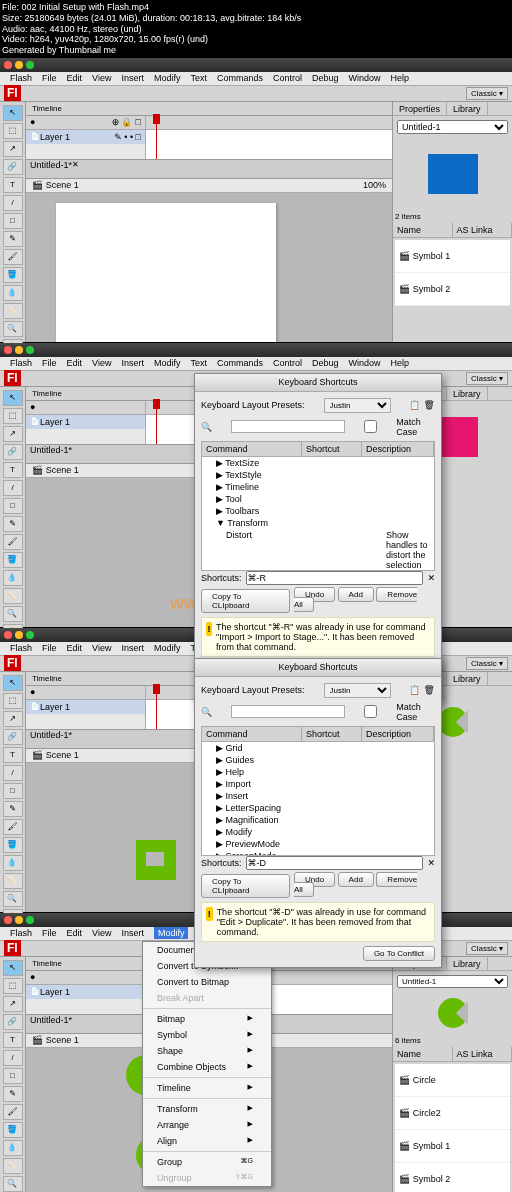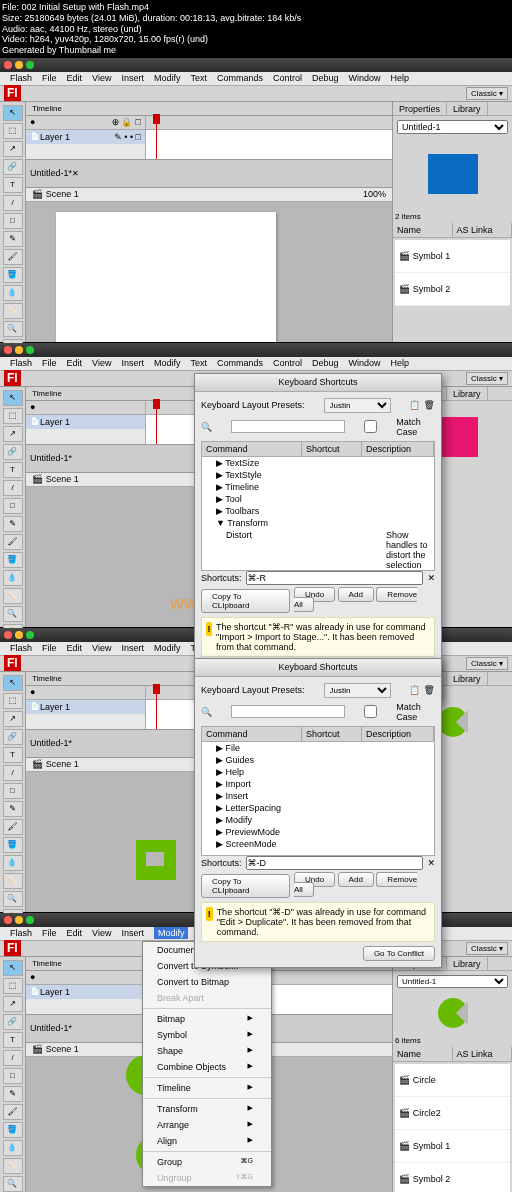--- a/index.html
+++ b/index.html
@@ -23,21 +23,21 @@
 .timeline-hdr{background:#d4d4d4;border-bottom:1px solid #999;height:14px;display:flex;align-items:center;padding:0 6px;font-size:8px}
 .timeline{background:#e8e8e8;height:44px;border-bottom:1px solid #999;display:flex}
 .layers{width:120px;border-right:1px solid #aaa}
 .layer-hdr{height:14px;background:#d4d4d4;border-bottom:1px solid #aaa;display:flex;align-items:center;font-size:7px;padding:0 4px}
 .layer{height:14px;display:flex;align-items:center;padding:0 4px;background:#c8d4e8;font-size:8px}
 .frames{flex:1;position:relative;background:#fff}
 .ruler{height:14px;background:#d4d4d4;border-bottom:1px solid #aaa;position:relative}
 .playhead{position:absolute;left:10px;top:0;width:1px;height:100%;background:#c00}
 .playhead::before{content:'';position:absolute;top:-2px;left:-3px;width:7px;height:10px;background:#c00}
 .canvas-area{flex:1;background:#b8b8b8;position:relative;overflow:hidden}
-.doc-tab{background:#ccc;height:28px;display:flex;align-items:center;padding:0 4px;font-size:8px;border-bottom:1px solid #999}
+.doc-tab{background:#ccc;height:19px;display:flex;padding:0 4px;font-size:8px;border-bottom:1px solid #999}
 .scene-bar{background:#e8e8e8;height:14px;display:flex;align-items:center;padding:0 6px;font-size:8px;border-bottom:1px solid #aaa}
 .scene-bar .zoom{margin-left:auto}
 .stage{background:#fff;margin:10px 30px;width:220px;height:140px;box-shadow:1px 1px 3px rgba(0,0,0,0.3);position:relative}
 .rpanel{width:120px;background:#d4d4d4;border-left:1px solid #999;display:flex;flex-direction:column}
 .rtab{background:#d4d4d4;height:14px;display:flex;font-size:8px;border-bottom:1px solid #aaa}
 .rtab span{padding:2px 6px;border-right:1px solid #aaa}
 .preview{height:60px;margin:6px;display:flex;align-items:center;justify-content:center}
 .preview-sw{width:50px;height:40px}
 .lib-items{font-size:8px;padding:2px}
 .lib-item{height:16px;display:flex;align-items:center;padding:16px 4px;background:#fff;border-bottom:1px solid #eee}
@@ -411,21 +411,21 @@
       <div class="dlg-row"><span>Keyboard Layout Presets:</span><select style="flex:1"><option>Justin</option></select>📋 🗑</div>
       <div class="dlg-row">🔍<input type="text" style=""><input type="checkbox" style=""><span>Match Case</span></div>
       <div class="cmd-table">
         <div class="cmd-hdr">
             <span>Command</span>
             <span>Shortcut</span>
             <span>Description</span>
           </div>
         <div id="cmds3">
             <div class="cmd-row indent1">
-              <span>▶ File</span>
+              <span>▶ Grid</span>
               <span></span>
               <span></span>
             </div>
             <div class="cmd-row indent1">
               <span>▶ Guides</span>
               <span></span>
               <span></span>
             </div>
             <div class="cmd-row indent1">
               <span>▶ Help</span>
@@ -437,20 +437,25 @@
               <span></span>
               <span></span>
             </div>
             <div class="cmd-row indent1">
               <span>▶ Insert</span>
               <span></span>
               <span></span>
             </div>
             <div class="cmd-row indent1">
               <span>▶ LetterSpacing</span>
+              <span></span>
+              <span></span>
+            </div>
+            <div class="cmd-row indent1">
+              <span>▶ Magnification</span>
               <span></span>
               <span></span>
             </div>
             <div class="cmd-row indent1">
               <span>▶ Modify</span>
               <span></span>
               <span></span>
             </div>
             <div class="cmd-row indent1">
               <span>▶ PreviewMode</span>

